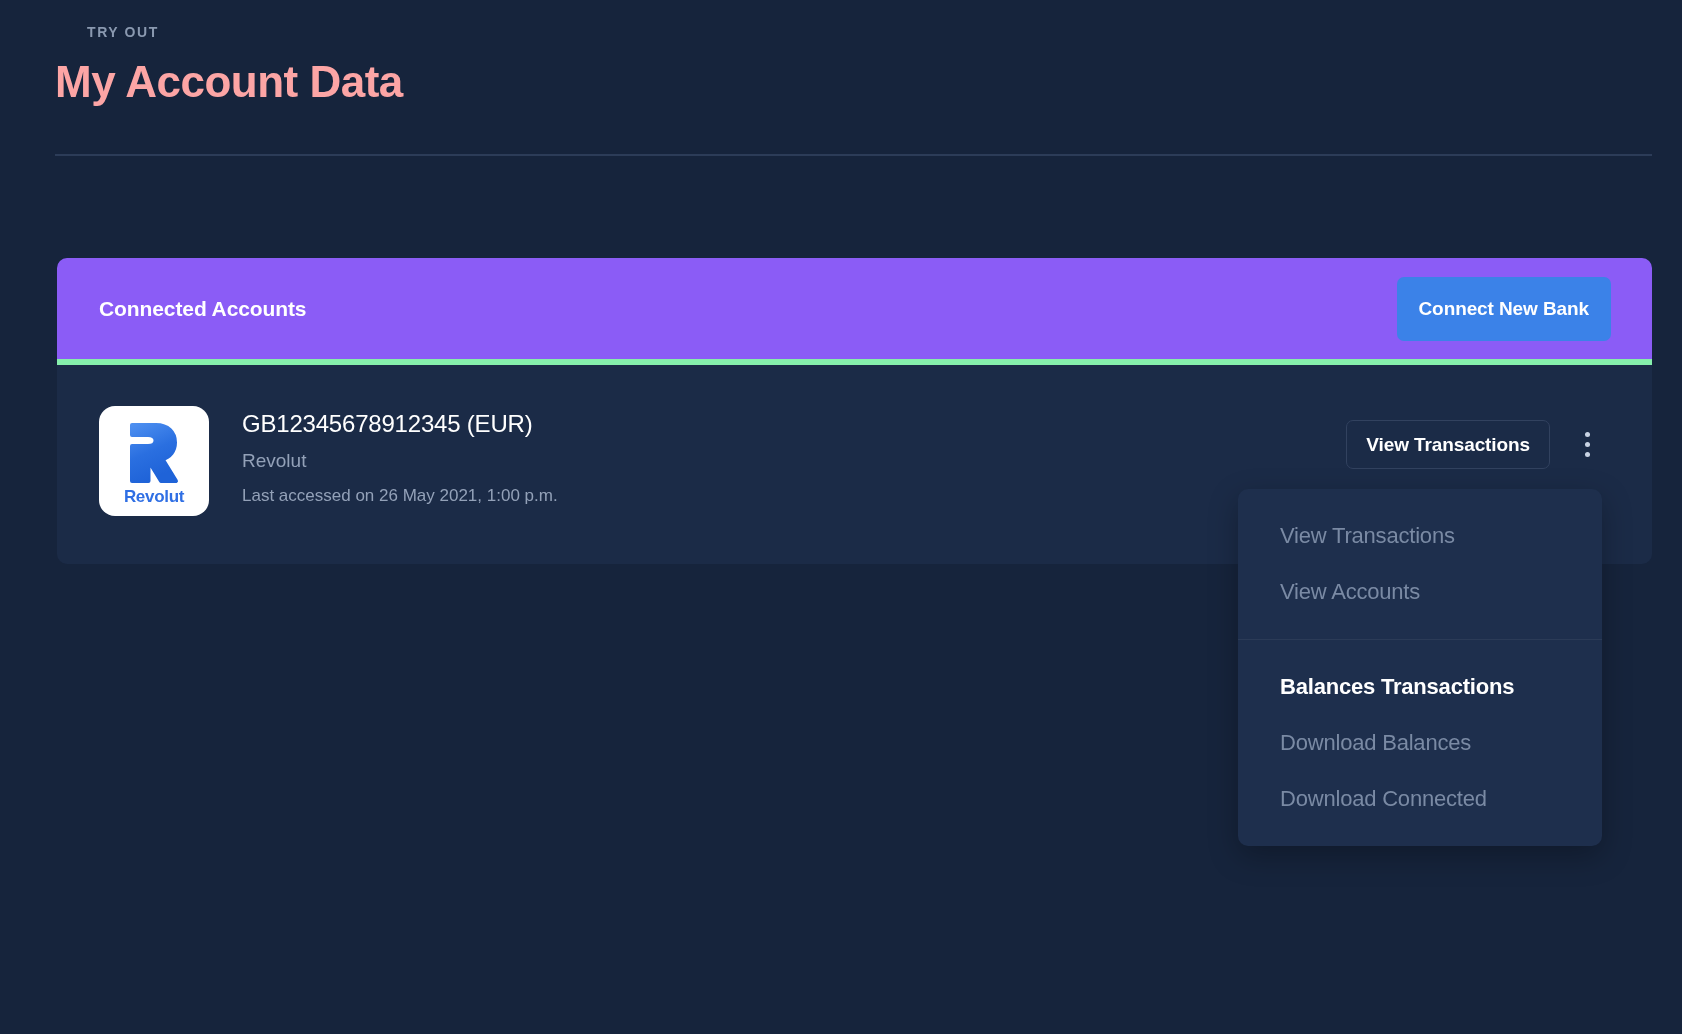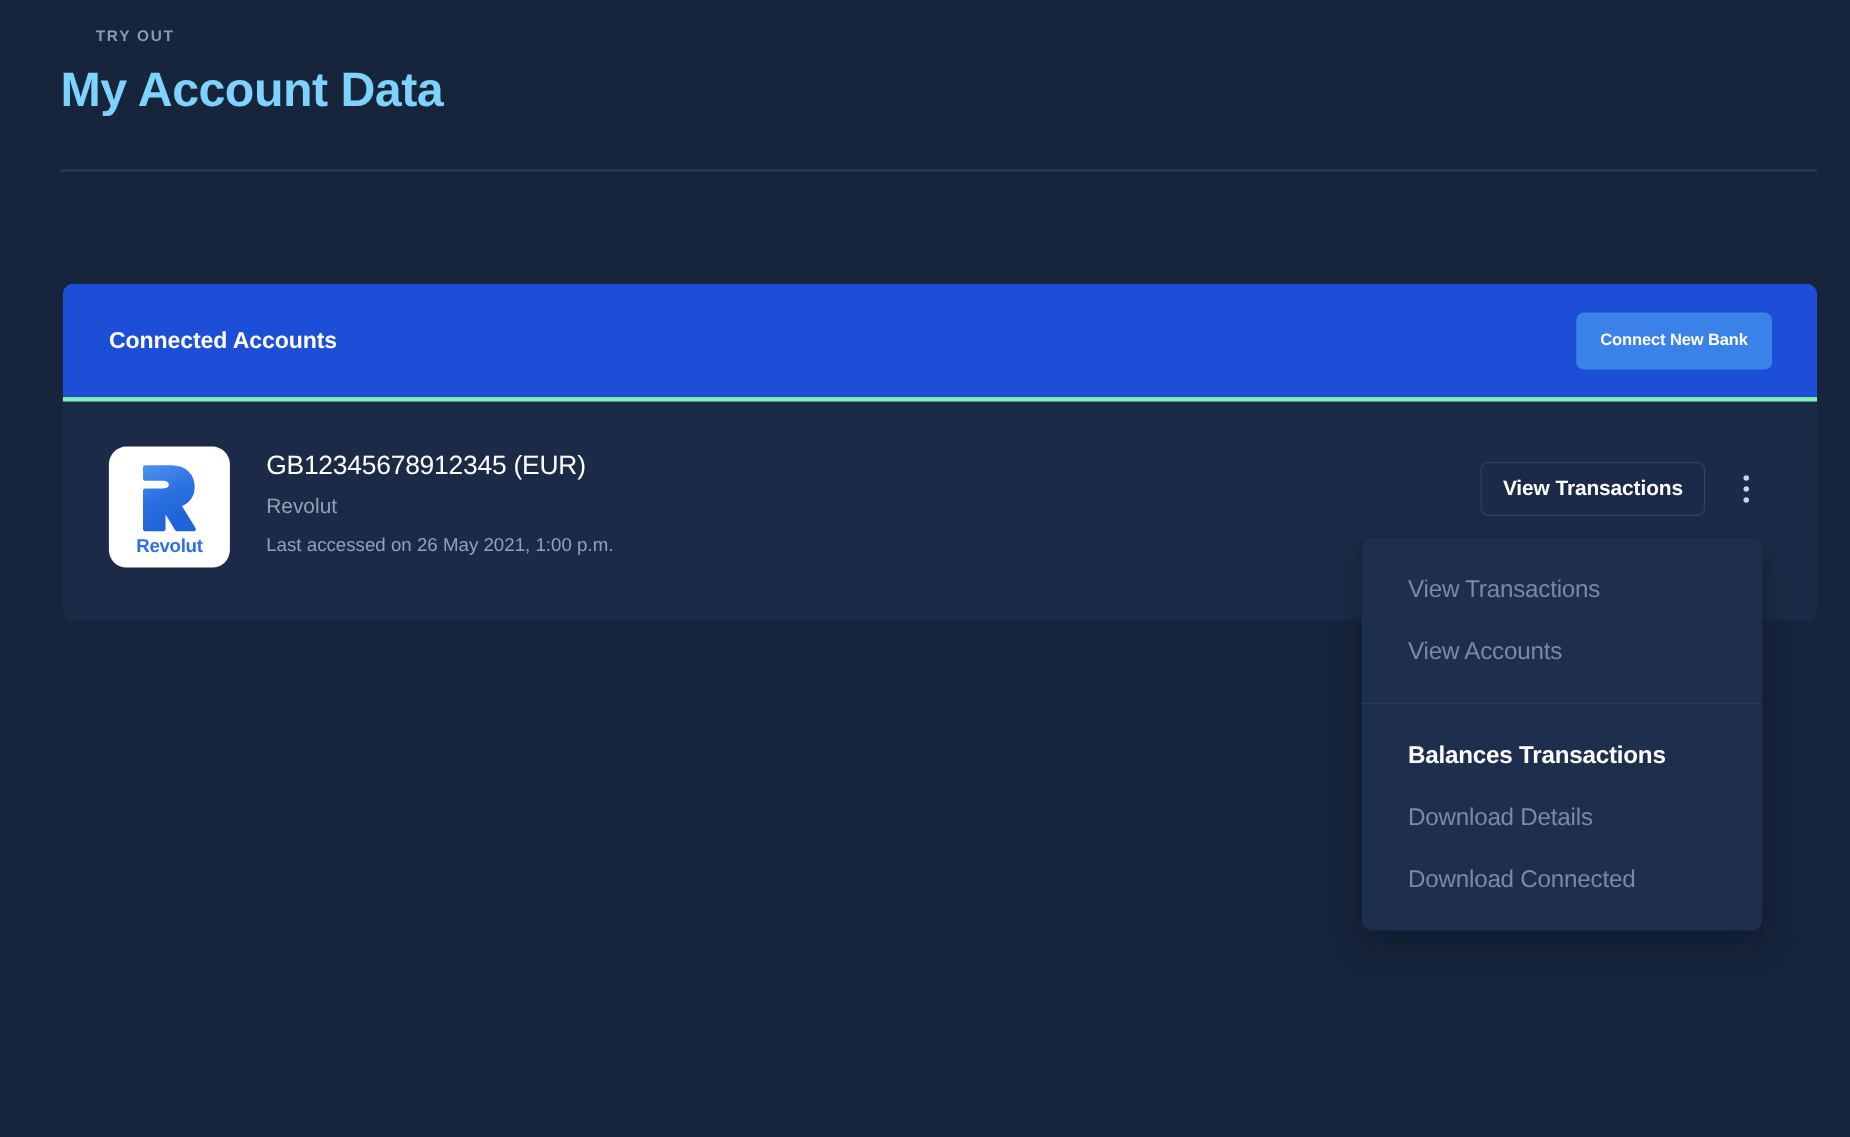--- a/index.html
+++ b/index.html
@@ -35,21 +35,21 @@
     text-transform: uppercase;
     line-height: 20px;
     margin-left: 32px;
   }
 
   .page-title {
     margin-top: 14px;
     font-size: 44px;
     font-weight: 700;
     letter-spacing: -0.5px;
-    color: #7dd3fc;
+    color: #fca5a5;
     line-height: 52px;
   }
 
   .header-rule {
     position: absolute;
     left: 55px;
     top: 154px;
     width: 1597px;
     height: 2px;
     background: #2c3c58;
@@ -62,45 +62,45 @@
     top: 258px;
     width: 1595px;
     border-radius: 10px;
     background: #1b2b47;
     overflow: hidden;
   }
 
   .card-header {
     position: relative;
     height: 107px;
-    background: #1d4ed8;
+    background: #8b5cf6;
     display: flex;
     align-items: center;
     padding: 0 41px 0 42px;
-    border-bottom: 4px solid #86efac;
+    border-bottom: 6px solid #86efac;
   }
 
   .card-title {
     font-size: 21px;
     font-weight: 700;
     color: #ffffff;
     letter-spacing: -0.1px;
   }
 
   .spacer { flex: 1 1 auto; }
 
   .btn-primary {
     background: #3b82e8;
     color: #ffffff;
     border: none;
     border-radius: 7px;
-    height: 52px;
+    height: 64px;
     padding: 0 22px;
     font-family: "Liberation Sans", sans-serif;
-    font-size: 15px;
+    font-size: 19px;
     font-weight: 700;
     letter-spacing: -0.1px;
     cursor: pointer;
   }
 
   
   .card-body {
     position: relative;
     padding: 41px 42px 47px 42px;
     display: flex;
@@ -291,18 +291,18 @@
   </div>
 
   <div class="dropdown">
     <div class="menu-group">
       <button class="menu-item">View Transactions</button>
       <button class="menu-item">View Accounts</button>
     </div>
     <div class="menu-divider"></div>
     <div class="menu-group">
       <button class="menu-item enabled">Balances Transactions</button>
-      <button class="menu-item">Download Details</button>
+      <button class="menu-item">Download Balances</button>
       <button class="menu-item">Download Connected</button>
     </div>
   </div>
 
 </div>
 
 </body></html>

